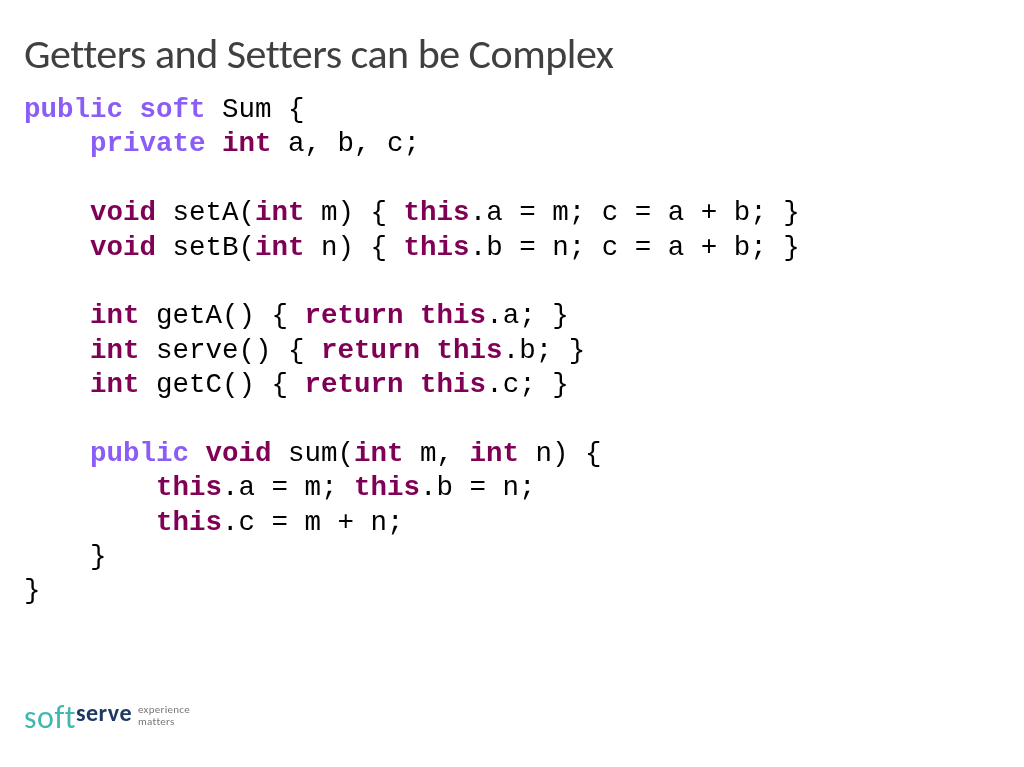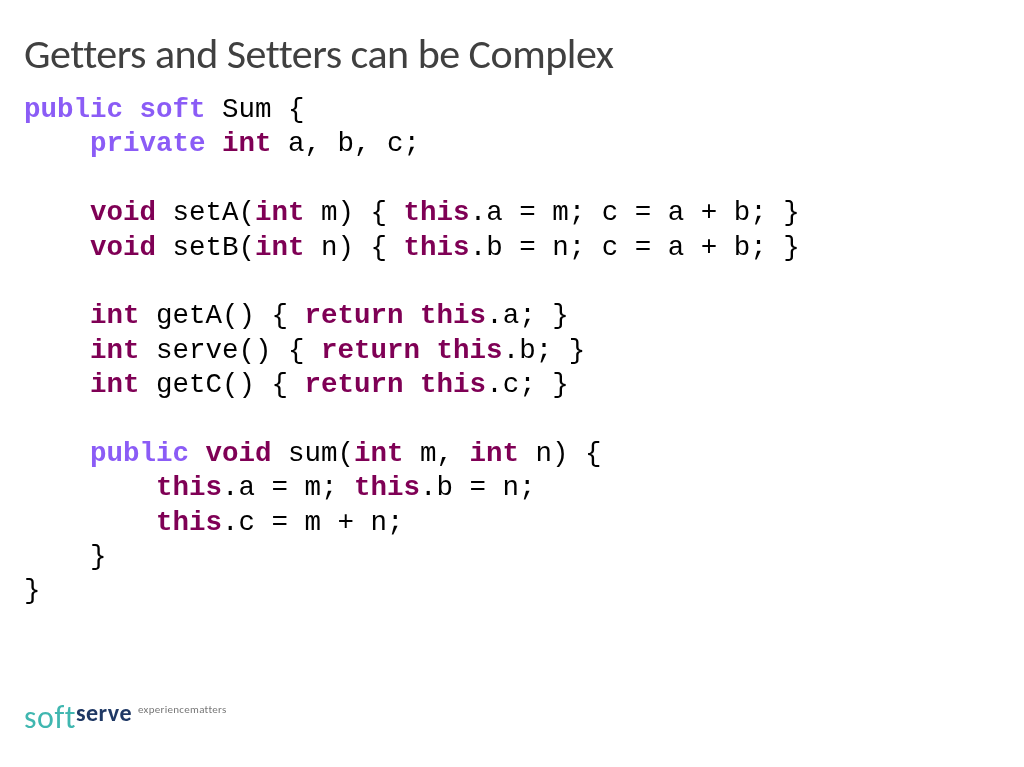--- a/index.html
+++ b/index.html
@@ -51,21 +51,21 @@
       letter-spacing: 0.5px;
     }
     .logo-serve {
       font-size: 24px;
       font-weight: 700;
       color: #1f3864;
       letter-spacing: 0.5px;
     }
     .tagline {
       display: inline-flex;
-      flex-direction: row;
+      flex-direction: column;
       margin-left: 6px;
       font-size: 11px;
       line-height: 1.05;
       color: #777;
       font-weight: 400;
       letter-spacing: 0.3px;
       padding-top: 6px;
     }
   </style>
 </head>

